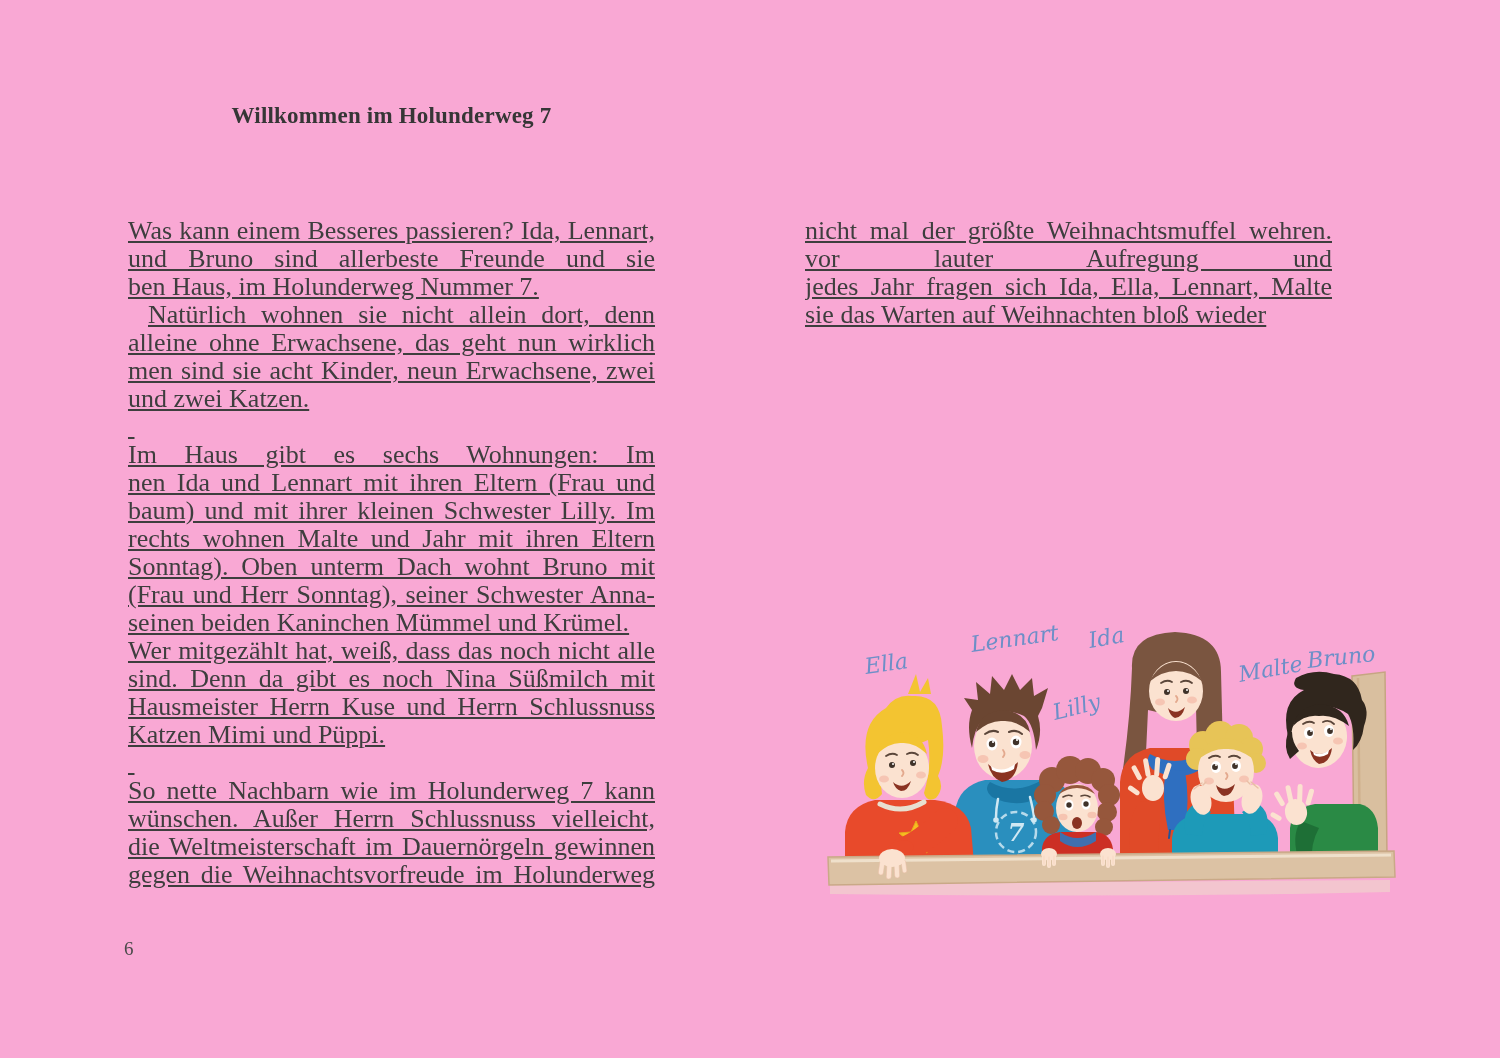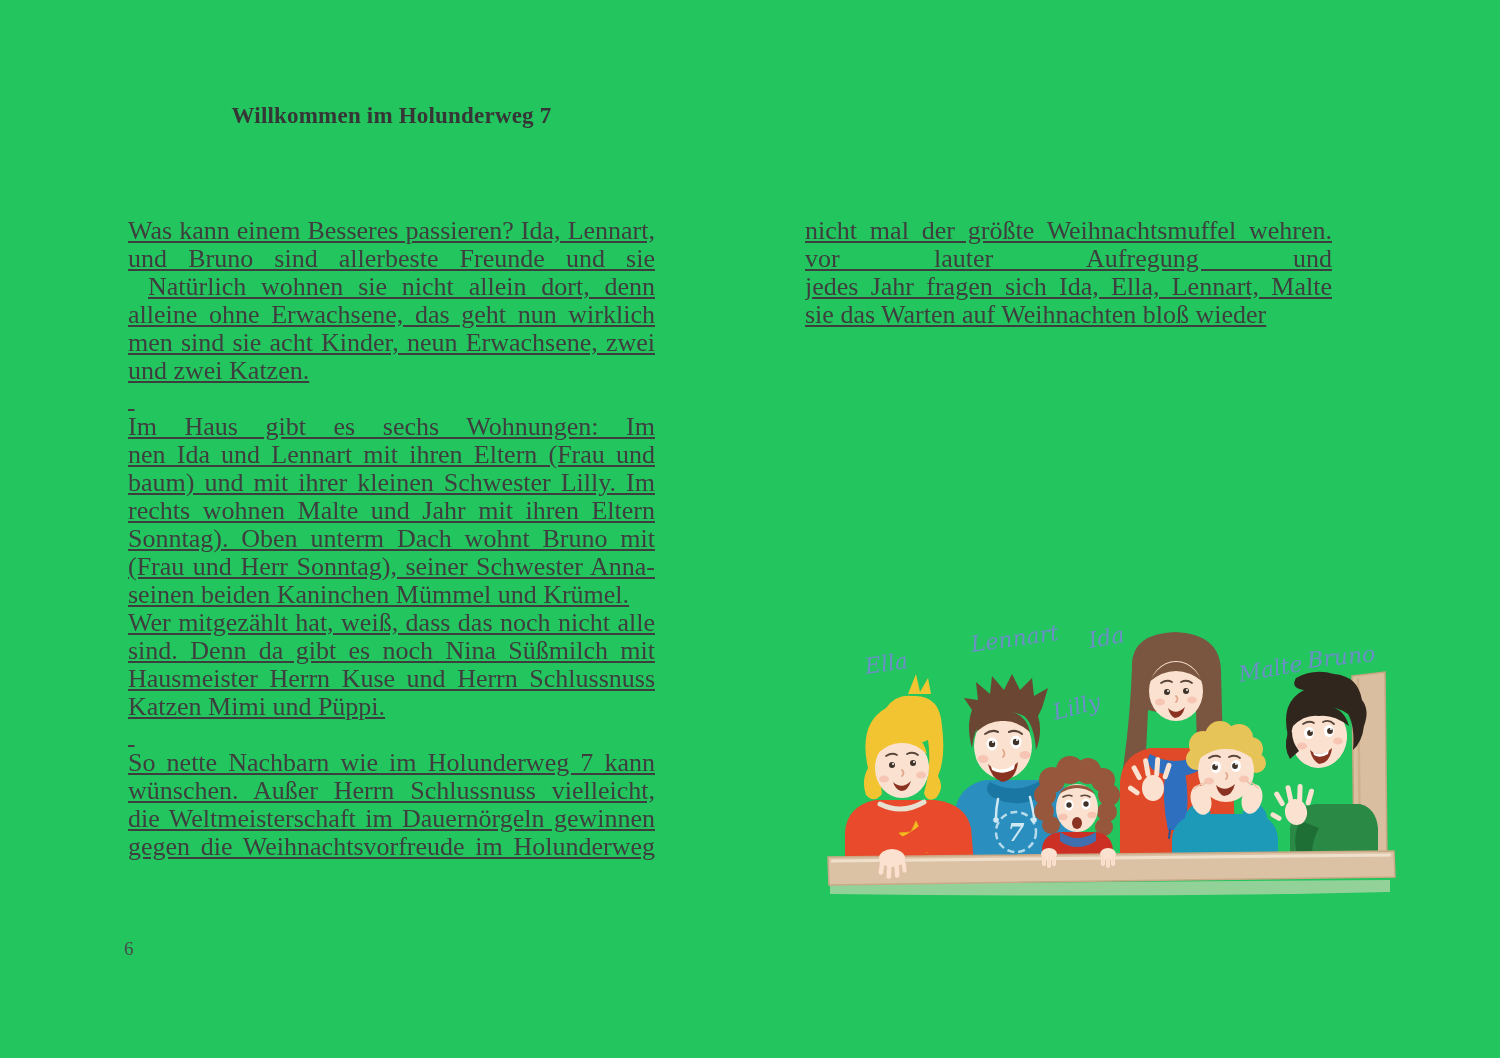--- a/index.html
+++ b/index.html
@@ -1,17 +1,17 @@
 <!DOCTYPE html>
 <html style="--c-text: #3e3e3e; --c-name_blue: #6d8fc7; --c-skin: #fbe2d0; --c-skin_line: #e9bfa6; --c-blush: #f3b3a0; --c-mouth: #8a3322; --c-ledge: #dcc2a4; --c-ledge_line: #c9a987; --c-ledge_hi: #f2e4d0; --c-post: #d9bf9f; --c-ella_hair: #f3c431; --c-ella_sweater: #e84a2b; --c-star: #f6bd21; --c-lennart_hair: #6b4632; --c-lennart_sweater: #2a8fbe; --c-lennart_collar: #1a76a3; --c-cord: #cfe8f3; --c-lilly_hair: #96573c; --c-lilly_top: #cc2f24; --c-lilly_collar: #3f6fae; --c-ida_hair: #7a5540; --c-ida_coat: #e04a28; --c-scarf: #2f6fc0; --c-scarf_dark: #1f549b; --c-malte_hair: #e7c457; --c-malte_sweater: #1d9ab8; --c-bruno_hair: #30261d; --c-bruno_sweater: #2a8a45; --c-bruno_sleeve: #1e6f36; --c-eye: #3f3229; --c-brow: #5b463a;"><head>
 <meta charset="utf-8">
 <style>
   html,body{margin:0;padding:0;background:#ffffff;}
   .spread{
-    position:relative;width:1500px;height:1058px;background:#22c55e;
+    position:relative;width:1500px;height:1058px;background:#f9a8d4;
     font-family:"Liberation Serif", serif;color:var(--c-text,#3e3e3e);
     overflow:hidden;
   }
   .heading{
     position:absolute;left:128px;top:103px;width:527px;margin:0;
     text-align:center;font-size:23px;font-weight:bold;color:#363636;
     letter-spacing:.2px;
   }
   .textcol{
     position:absolute;width:527px;top:217px;font-size:26px;line-height:28px;
@@ -36,20 +36,21 @@
 </head>
 <body>
 
 <div class="spread">
 
   <section>
     <h1 class="heading">Willkommen im Holunderweg 7</h1>
     <div class="textcol leftcol" id="left-lines">
         <div class="line j">Was kann einem Besseres passieren? Ida, Lennart, Malte, Ella</div>
         <div class="line j">und Bruno sind allerbeste Freunde und sie wohnen alle im sel-</div>
+        <div class="line">ben Haus, im Holunderweg Nummer 7.</div>
         <div class="line j ind">Natürlich wohnen sie nicht allein dort, denn Kinder ganz</div>
         <div class="line j">alleine ohne Erwachsene, das geht nun wirklich nicht. Zusam-</div>
         <div class="line j">men sind sie acht Kinder, neun Erwachsene, zwei Kaninchen</div>
         <div class="line">und zwei Katzen.</div>
         <div class="line">&nbsp;</div>
         <div class="line j">Im Haus gibt es sechs Wohnungen: Im Erdgeschoss links woh-</div>
         <div class="line j">nen Ida und Lennart mit ihren Eltern (Frau und Herr Rosen-</div>
         <div class="line j">baum) und mit ihrer kleinen Schwester Lilly. Im ersten Stock</div>
         <div class="line j">rechts wohnen Malte und Jahr mit ihren Eltern (Frau und Herr</div>
         <div class="line j">Sonntag). Oben unterm Dach wohnt Bruno mit seinen Eltern</div>

